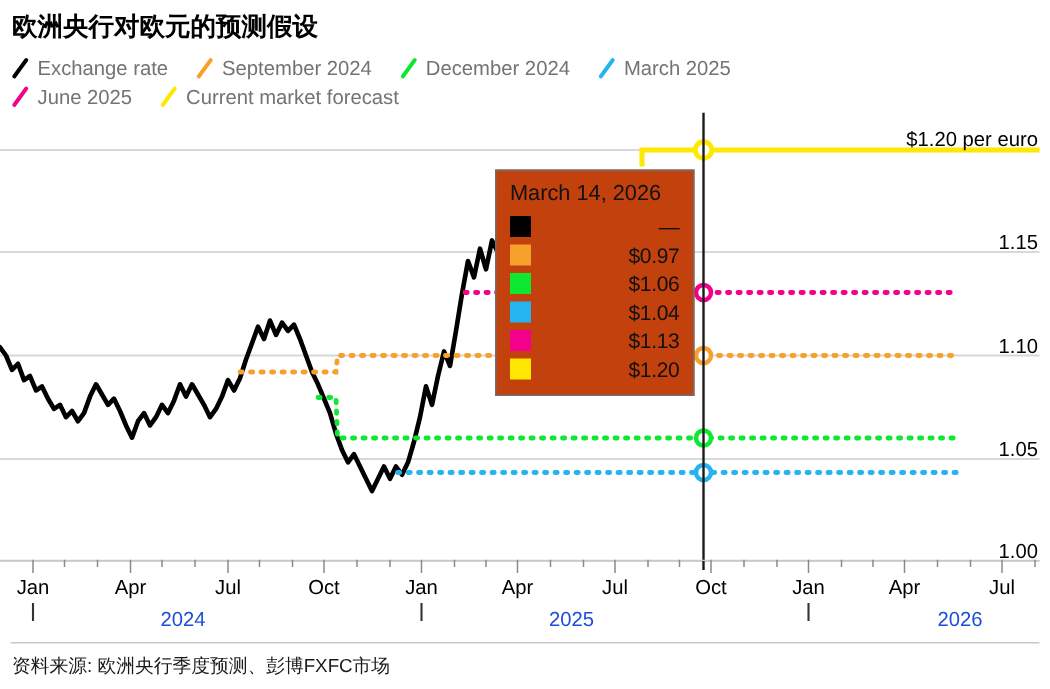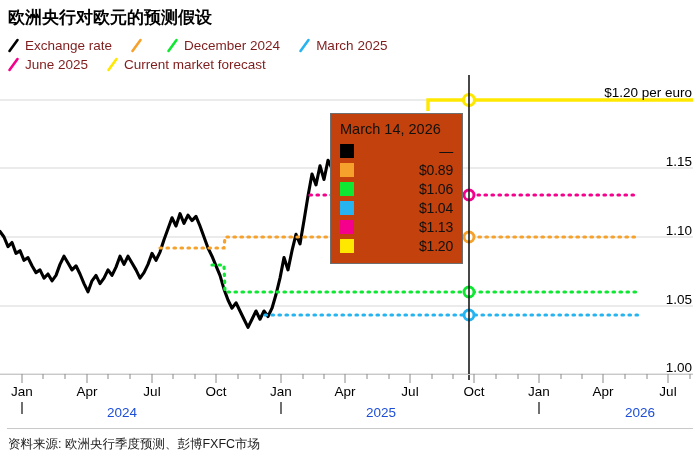--- a/index.html
+++ b/index.html
@@ -55,21 +55,21 @@
   }
   .legend-swatch {
     width: 13px;
     height: 15px;
     margin-right: 5px;
     flex: none;
     display: block;
   }
   .legend-label {
     font-size: 13.5px;
-    color: #7f1d1d;
+    color: #737373;
     line-height: 15px;
   }
 
   
   .plot {
     position: absolute;
     left: 0;
     top: 75px;
     width: 700px;
     height: 305px;
@@ -185,20 +185,21 @@
       <div class="legend-item">
         <svg class="legend-swatch" viewBox="0 0 13 15">
             <line x1="2.5" y1="13" x2="10.5" y2="2" stroke="#000000" stroke-width="2.6" stroke-linecap="round"></line>
           </svg>
         <span class="legend-label">Exchange rate</span>
       </div>
       <div class="legend-item">
         <svg class="legend-swatch" viewBox="0 0 13 15">
             <line x1="2.5" y1="13" x2="10.5" y2="2" stroke="#F5A12C" stroke-width="2.6" stroke-linecap="round"></line>
           </svg>
+        <span class="legend-label">September 2024</span>
       </div>
       <div class="legend-item">
         <svg class="legend-swatch" viewBox="0 0 13 15">
             <line x1="2.5" y1="13" x2="10.5" y2="2" stroke="#0FE832" stroke-width="2.6" stroke-linecap="round"></line>
           </svg>
         <span class="legend-label">December 2024</span>
       </div>
       <div class="legend-item">
         <svg class="legend-swatch" viewBox="0 0 13 15">
             <line x1="2.5" y1="13" x2="10.5" y2="2" stroke="#26B4F0" stroke-width="2.6" stroke-linecap="round"></line>
@@ -335,21 +336,21 @@
 
   <div class="tooltip">
     <div class="tooltip-date">March 14, 2026</div>
 
     <div class="tooltip-row">
       <span class="tt-swatch" style="background:#000000;"></span>
       <span class="tt-value">—</span>
     </div>
     <div class="tooltip-row">
       <span class="tt-swatch" style="background:#F5A12C;"></span>
-      <span class="tt-value">$0.89</span>
+      <span class="tt-value">$0.97</span>
     </div>
     <div class="tooltip-row">
       <span class="tt-swatch" style="background:#0FE832;"></span>
       <span class="tt-value">$1.06</span>
     </div>
     <div class="tooltip-row">
       <span class="tt-swatch" style="background:#26B4F0;"></span>
       <span class="tt-value">$1.04</span>
     </div>
     <div class="tooltip-row">

